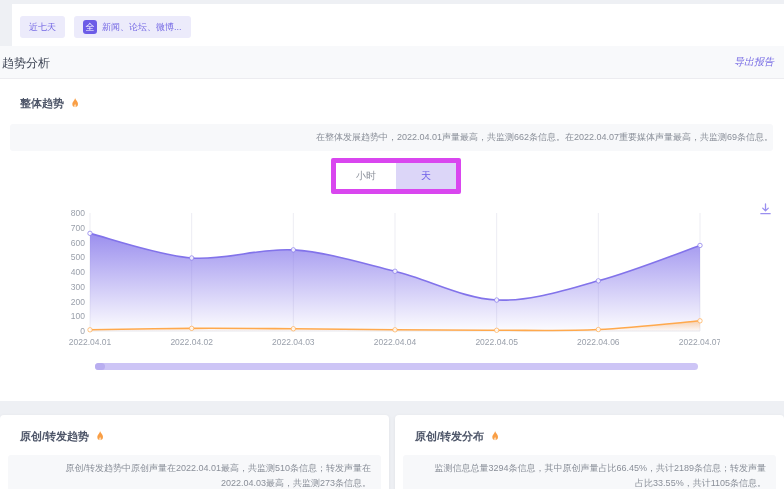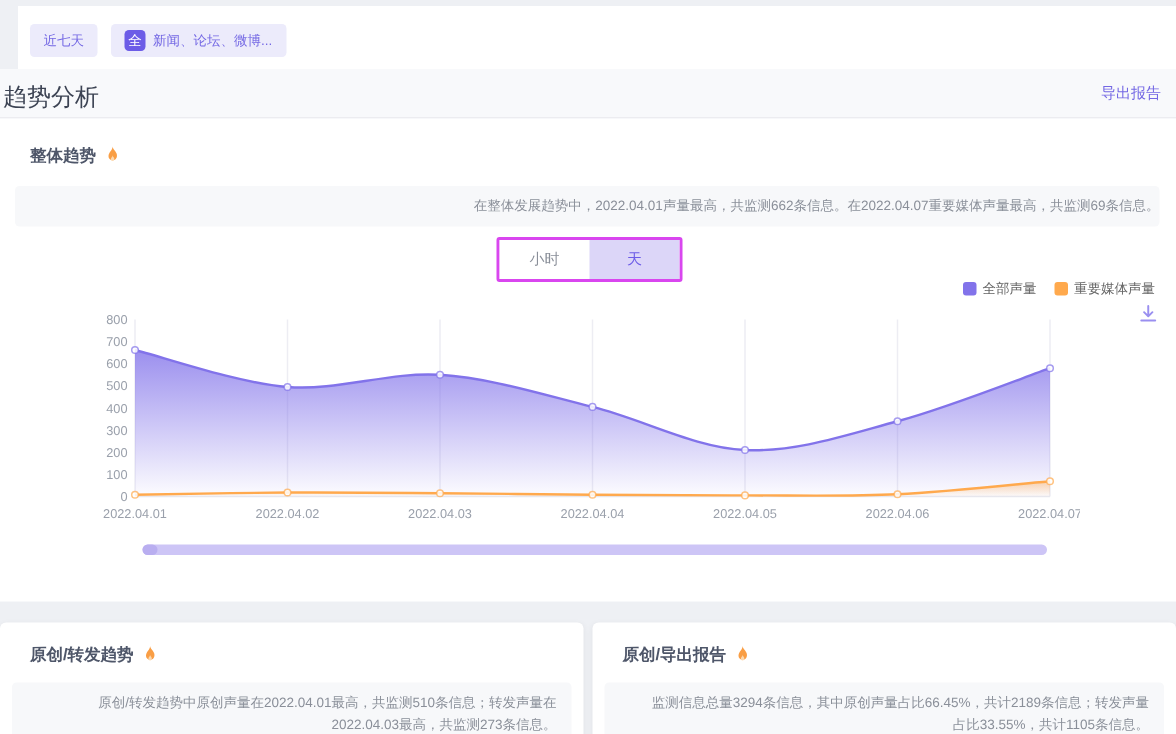--- a/index.html
+++ b/index.html
@@ -10,33 +10,33 @@
   #topbar { position:absolute; top:4px; left:0; width:784px; height:46px; background:#ffffff;margin-left:12px; }
   .chips { position:absolute; top:12px; left:8px; display:flex; gap:9px; }
   .chip { display:flex; align-items:center; gap:5px; background:#ECEBFB; color:#7468E4;
     font-size:9px; padding:4px 9px; border-radius:3px; height:22px; cursor:pointer; }
   .chip-icon { width:14px; height:14px; background:#6C5CE7; border-radius:3px; color:#fff;
     font-size:9px; display:flex; align-items:center; justify-content:center; }
 
   
   #section-header { position:absolute; top:46px; left:0; width:784px; height:33px;
     background:#f8f9fb; border-bottom:1px solid #ececf0; }
-  #page-title { position:absolute; left:2px; top:9px; font-size:16px; color:#3c4353; }
-  #export-link { position:absolute; right:10px; top:9px; font-size:10px; color:#7468E4; cursor:pointer; }
+  #page-title { position:absolute; left:2px; top:9px; font-size:12px; color:#3c4353; }
+  #export-link { position:absolute; right:10px; top:9px; font-size:10px; color:#7468E4; cursor:pointer;font-style:italic; }
 
   
   #main-card { position:absolute; top:79px; left:0; width:784px; height:322px; background:#ffffff; }
   .block-title { display:flex; align-items:center; gap:5px; font-size:11px; color:#4e5669; font-weight:bold; }
   .summary-box { background:#f7f8fa; border-radius:3px; font-size:9px; color:#8a8f99;text-align:right; }
   #overall-title { position:absolute; left:20px; top:17px; }
   #overall-summary { position:absolute; left:10px; top:45px; width:763px; height:27px;
     line-height:27px; padding-left:24px; text-indent:2em; white-space:nowrap; overflow:hidden; }
 
   
-  #toggle { position:absolute; left:331px; top:79px; display:flex; border:2px solid #d946ef;
+  #toggle { position:absolute; left:331px; top:79px; display:flex; border:5px solid #d946ef;
     border-radius:2px; overflow:hidden; }
   .toggle-btn { width:60px; height:26px; font-size:10px; display:flex; align-items:center;
     justify-content:center; cursor:pointer; background:#fff; color:#8a8f99; }
   .toggle-btn.selected { background:#DCD6F8; color:#6C5CE7; }
 
   
   #legend { position:absolute; right:14px; top:107px; display:flex; gap:12px; align-items:center; }
   .legend-item { display:flex; align-items:center; gap:4px; font-size:9px; color:#666; }
   .legend-swatch { width:9px; height:9px; border-radius:2px; }
   #download-icon { position:absolute; right:12px; top:124px; cursor:pointer; }
@@ -85,30 +85,20 @@
       <path d="M8 9 c0.2 1.8 -1.6 2.2 -1.5 3.6 a1.6 1.6 0 0 0 3.2 0.1 C9.9 11.2 8.4 10.6 8 9 Z" fill="#FCD9B0"></path>
     </svg>
   </div>
   <div id="overall-summary" class="summary-box">在整体发展趋势中，2022.04.01声量最高，共监测662条信息。在2022.04.07重要媒体声量最高，共监测69条信息。</div>
 
   <div id="toggle">
     <div class="toggle-btn">小时</div>
     <div class="toggle-btn selected">天</div>
   </div>
 
-  <div id="legend">
-    <div class="legend-item">
-      <span class="legend-swatch" style="background: rgb(130, 115, 234);"></span>
-      <span>全部声量</span>
-    </div>
-    <div class="legend-item">
-      <span class="legend-swatch" style="background: rgb(255, 169, 77);"></span>
-      <span>重要媒体声量</span>
-    </div>
-  </div>
 
   <svg id="download-icon" width="13" height="13" viewBox="0 0 14 14">
     <path d="M7 1 v7 M4 5.5 L7 8.5 L10 5.5" stroke="#9a8ff0" stroke-width="1.4" fill="none" stroke-linecap="round" stroke-linejoin="round"></path>
     <path d="M2 11.5 h10" stroke="#9a8ff0" stroke-width="1.4" stroke-linecap="round"></path>
   </svg>
 
   <svg id="chart-svg" width="660" height="150" viewBox="0 0 660 150">
       <defs>
         <linearGradient id="g0" x1="0" y1="0" x2="0" y2="1">
           <stop offset="0%" stop-color="#8273EA" stop-opacity="0.8"></stop>
@@ -174,20 +164,20 @@
     <svg class="flame" viewBox="0 0 16 18">
       <path d="M8 1 C8.4 4.2 4.6 6 4.3 9.6 a3.9 3.9 0 0 0 7.8 0.3 C12.6 6.1 8.9 4.9 8 1 Z" fill="#F99E45"></path>
       <path d="M8 9 c0.2 1.8 -1.6 2.2 -1.5 3.6 a1.6 1.6 0 0 0 3.2 0.1 C9.9 11.2 8.4 10.6 8 9 Z" fill="#FCD9B0"></path>
     </svg>
   </div>
   <div class="card-summary summary-box">原创/转发趋势中原创声量在2022.04.01最高，共监测510条信息；转发声量在2022.04.03最高，共监测273条信息。</div>
 </div>
 
 <div id="card-right" class="bottom-card">
   <div class="block-title">
-    <span>原创/导出报告</span>
+    <span>原创/转发分布</span>
     <svg class="flame" viewBox="0 0 16 18">
       <path d="M8 1 C8.4 4.2 4.6 6 4.3 9.6 a3.9 3.9 0 0 0 7.8 0.3 C12.6 6.1 8.9 4.9 8 1 Z" fill="#F99E45"></path>
       <path d="M8 9 c0.2 1.8 -1.6 2.2 -1.5 3.6 a1.6 1.6 0 0 0 3.2 0.1 C9.9 11.2 8.4 10.6 8 9 Z" fill="#FCD9B0"></path>
     </svg>
   </div>
   <div class="card-summary summary-box">监测信息总量3294条信息，其中原创声量占比66.45%，共计2189条信息；转发声量占比33.55%，共计1105条信息。</div>
 </div>
 
 </body></html>

